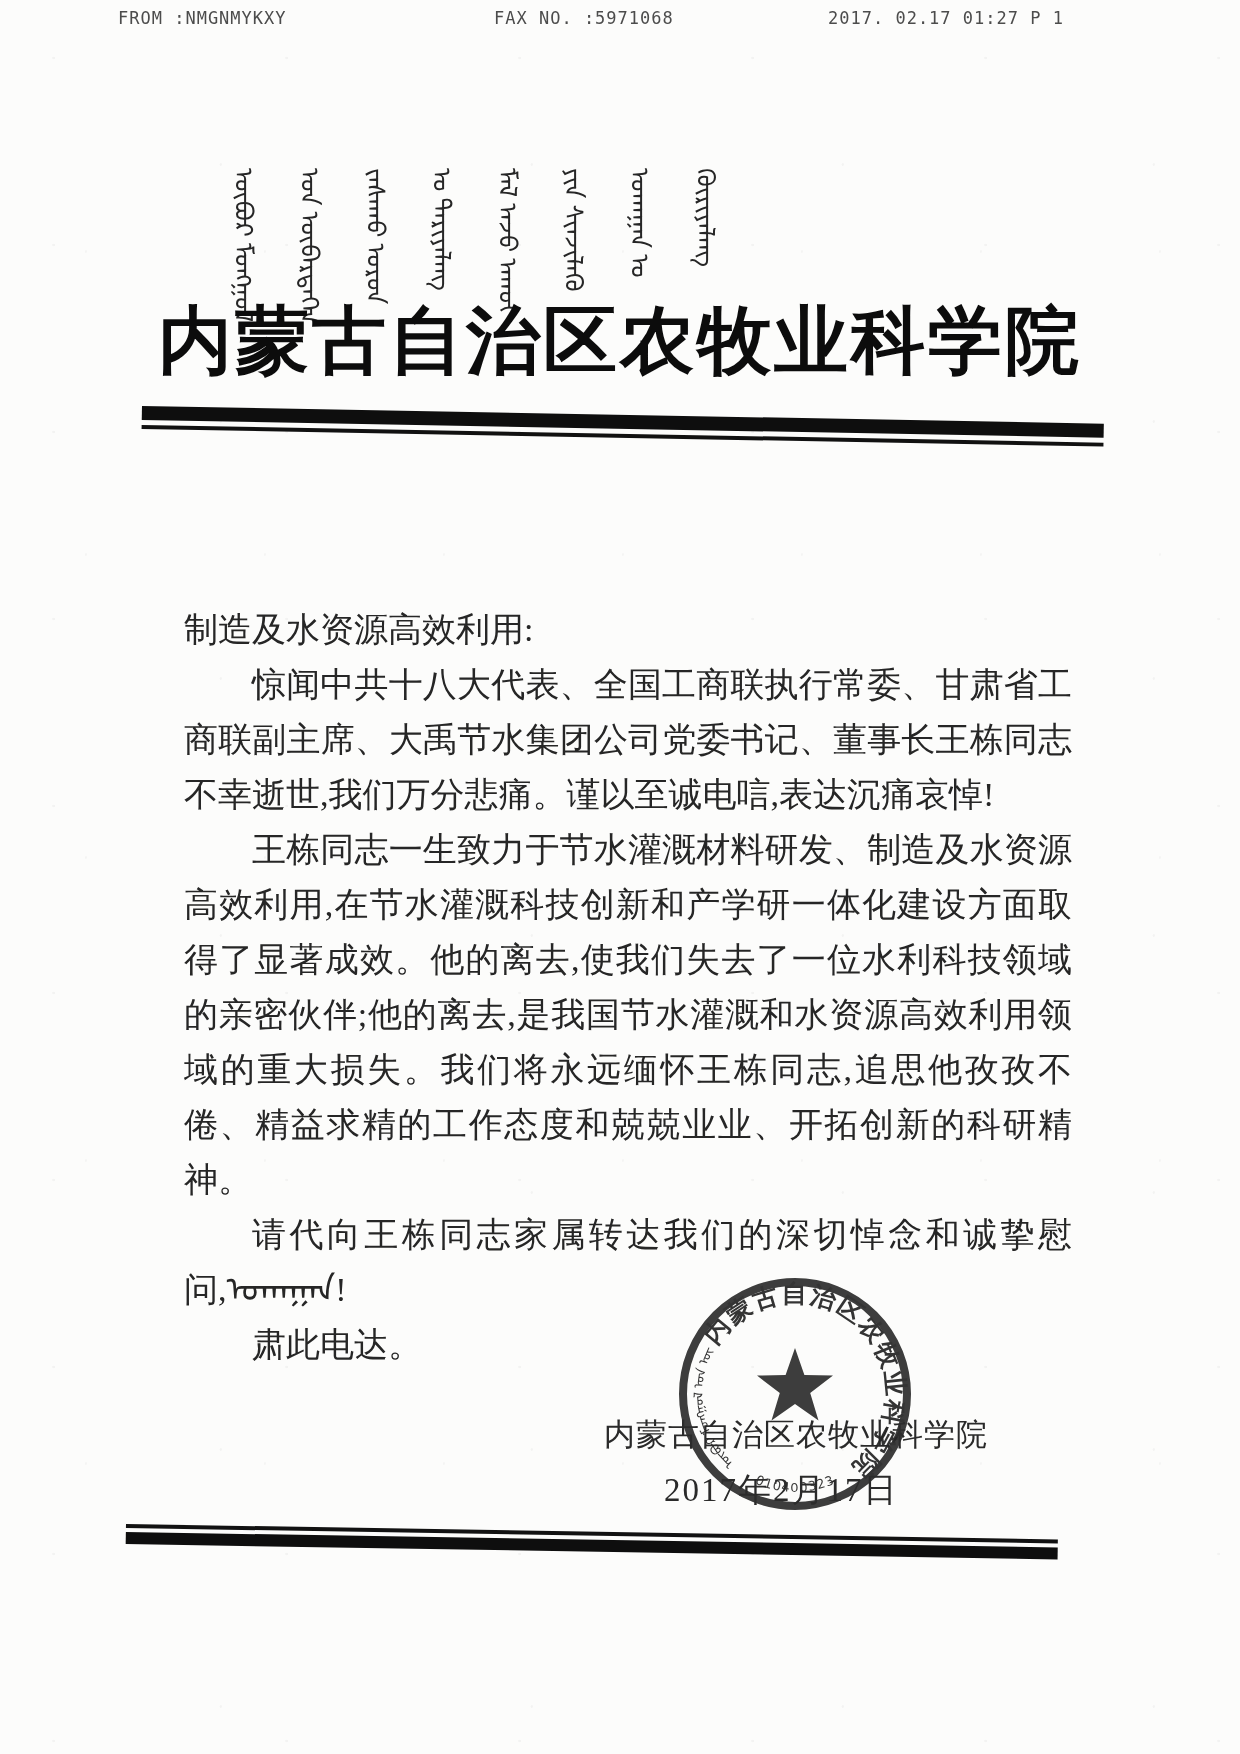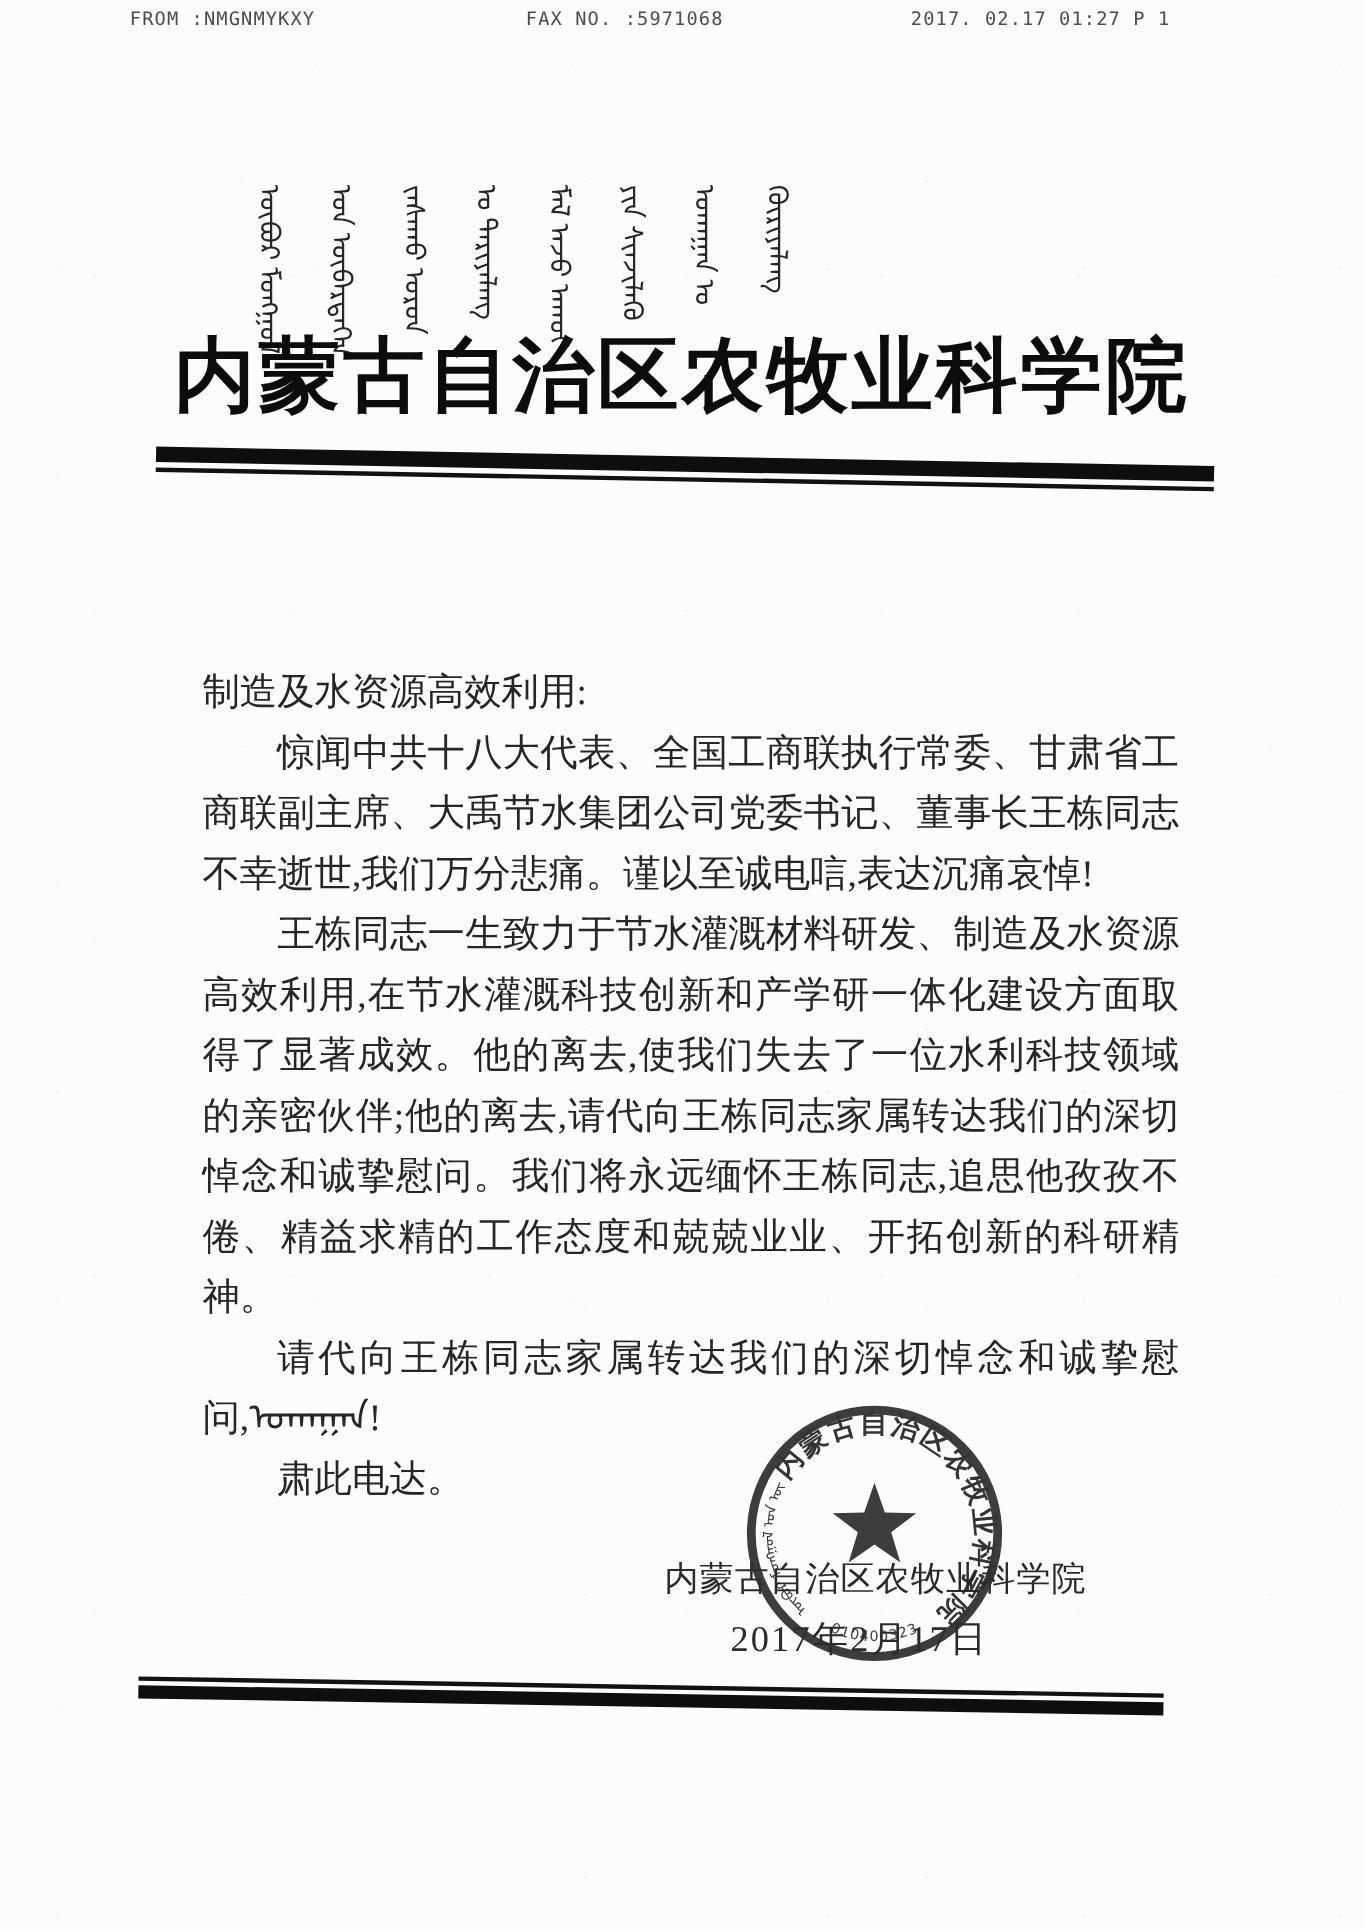--- a/index.html
+++ b/index.html
@@ -16,21 +16,21 @@
     overflow:hidden;
     font-family:"Liberation Serif","DejaVu Serif",serif;
     color:#2b2b2b;
   }
   .fax-header{
     position:absolute;top:8px;left:0;width:100%;
     font-family:"DejaVu Sans Mono","Liberation Mono",monospace;
     font-size:17px;color:#4c4c4c;letter-spacing:1px;
   }
   .fax-from{position:absolute;left:74px;top:0;margin-left:44px;}
-  .fax-no{position:absolute;left:478px;top:0;}
+  .fax-no{position:absolute;left:494px;top:0;}
   .fax-time{position:absolute;left:828px;top:0;}
 
   .mongol-masthead{
     position:absolute;top:168px;left:210px;width:830px;height:158px;
     writing-mode:vertical-lr;
     font-size:25px;line-height:66px;
     color:#262626;
     overflow:hidden;
   }
   .cn-masthead{
@@ -105,21 +105,21 @@
 
   <div class="rule-top">
     <div class="thick"></div>
     <div class="thin"></div>
   </div>
 
 
   <div class="body-text">
     <p>制造及水资源高效利用:</p>
     <p class="indent">惊闻中共十八大代表、全国工商联执行常委、甘肃省工商联副主席、大禹节水集团公司党委书记、董事长王栋同志不幸逝世,我们万分悲痛。谨以至诚电唁,表达沉痛哀悼!</p>
-    <p class="indent">王栋同志一生致力于节水灌溉材料研发、制造及水资源高效利用,在节水灌溉科技创新和产学研一体化建设方面取得了显著成效。他的离去,使我们失去了一位水利科技领域的亲密伙伴;他的离去,请代向王栋同志家属转达我们的深切悼念和诚挚慰问。我们将永远缅怀王栋同志,追思他孜孜不倦、精益求精的工作态度和兢兢业业、开拓创新的科研精神。</p>
+    <p class="indent">王栋同志一生致力于节水灌溉材料研发、制造及水资源高效利用,在节水灌溉科技创新和产学研一体化建设方面取得了显著成效。他的离去,使我们失去了一位水利科技领域的亲密伙伴;他的离去,是我国节水灌溉和水资源高效利用领域的重大损失。我们将永远缅怀王栋同志,追思他孜孜不倦、精益求精的工作态度和兢兢业业、开拓创新的科研精神。</p>
     <p class="indent">请代向王栋同志家属转达我们的深切悼念和诚挚慰问,ᠤᠬᠠᠭᠠᠨ!</p>
     <p class="indent">肃此电达。</p>
   </div>
 
   <div class="signature">内蒙古自治区农牧业科学院</div>
   <div class="date-line">2017年2月17日</div>
 
   <div class="seal">
     <svg width="266" height="266" viewBox="0 0 266 266">
       <defs>

